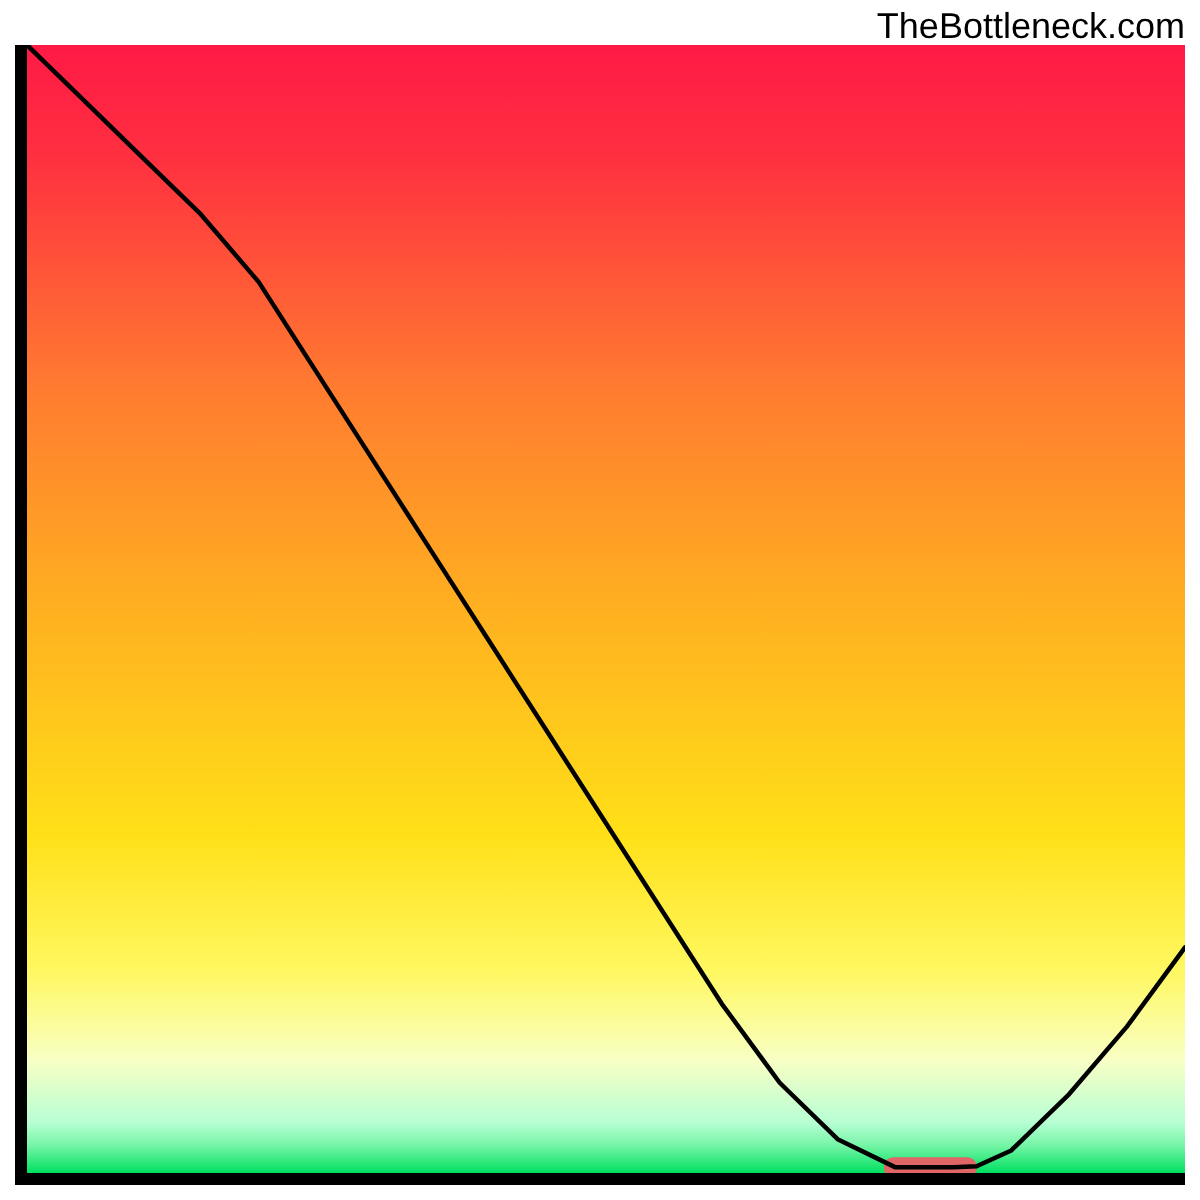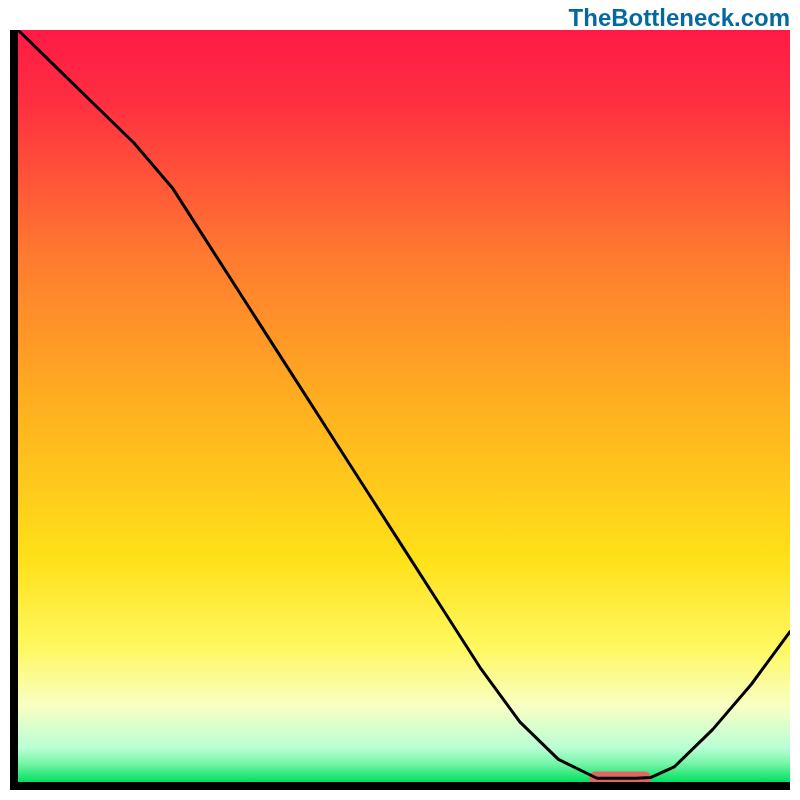--- a/index.html
+++ b/index.html
@@ -14,22 +14,22 @@
   .container {
     position: relative;
     width: 800px;
     height: 800px;
   }
   .watermark {
     position: absolute;
     top: 4px;
     right: 10px;
     font-size: 24px;
-    font-weight: bold;
-    color: #0369a1;
+    font-weight: normal;
+    color: #000000;
     z-index: 10;
   }
   .plot-frame {
     position: absolute;
     left: 10px;
     top: 30px;
     width: 780px;
     height: 760px;
     border: 8px solid #000;
     border-top: none;

